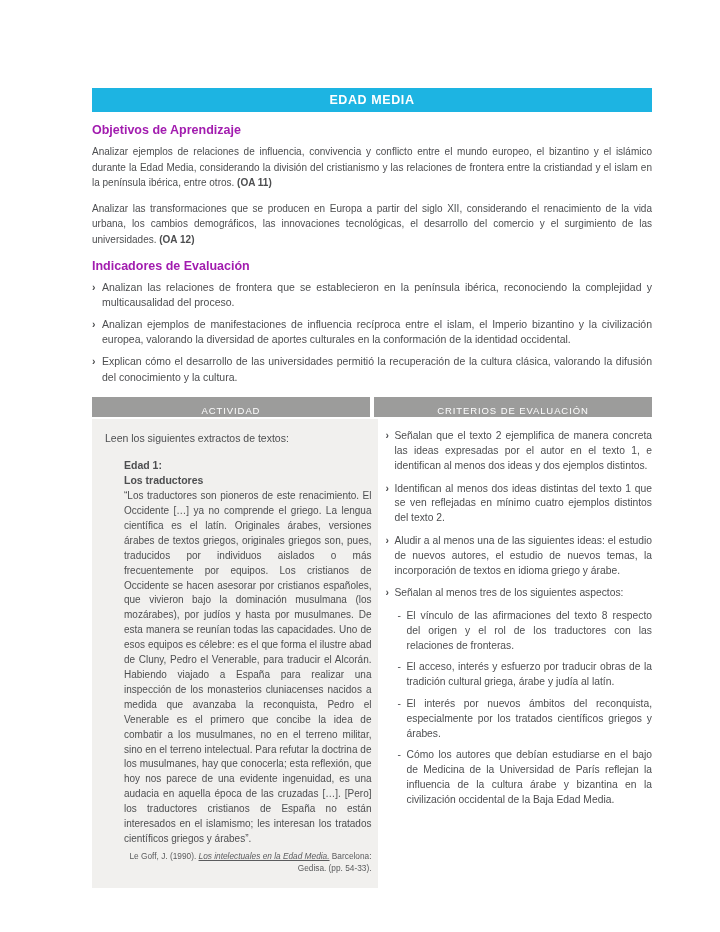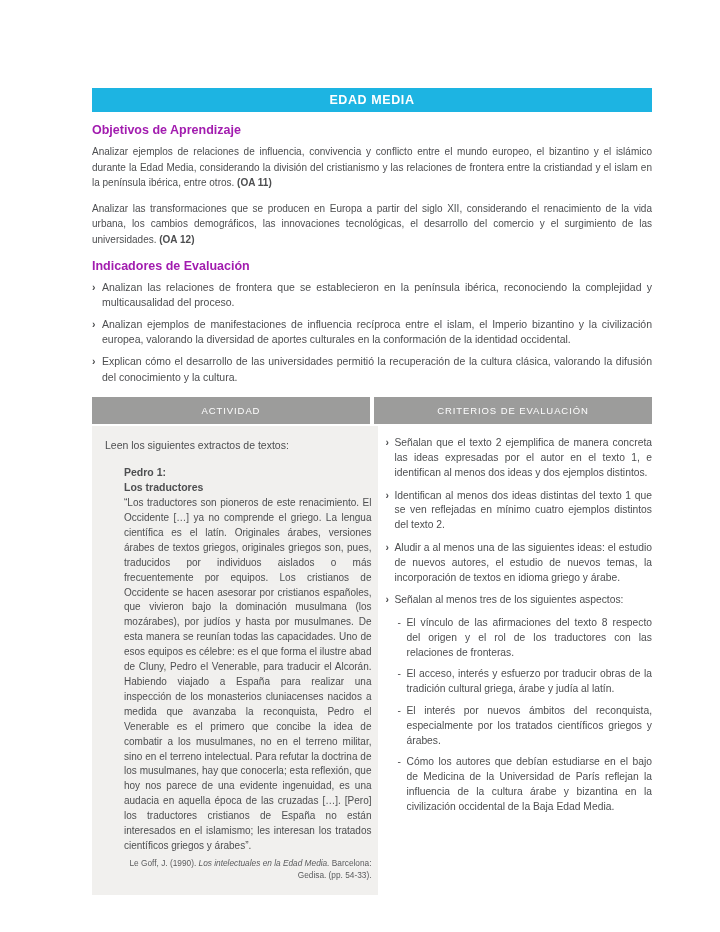--- a/index.html
+++ b/index.html
@@ -31,21 +31,21 @@
   }
   .bullet-item .marker{
     flex:0 0 10px;color:#4d4e50;font-weight:bold;
   }
   .bullet-item .btext{flex:1;text-align:justify;}
 
   .tbl{margin-top:12px;}
   .tbl-head{display:flex;gap:4px;}
   .cell-h{
     flex:1 1 0;background:#9c9c9b;color:#ffffff;text-align:center;
-    font-size:9.5px;letter-spacing:0.9px;padding:8px 0 8px 0;
+    font-size:9.5px;letter-spacing:0.9px;padding:8px 0 1px 0;
   }
   .tbl-body{display:flex;gap:4px;margin-top:2px;}
   .cell-activity{
     flex:1 1 0;background:#f1f0ee;padding:12px 6px 14px 13px;
     min-height:405px;box-sizing:border-box;
   }
   .cell-criteria{
     flex:1 1 0;background:#ffffff;padding:10px 0 10px 4px;
     box-sizing:border-box;
   }
@@ -53,21 +53,21 @@
   .activity-intro{font-size:10.5px;line-height:15px;margin:0 0 12px 0;}
   .text-block{margin-left:19px;}
   .tb-bold{font-weight:bold;font-size:10.5px;line-height:15px;}
   .quote{
     font-size:10px;line-height:14.9px;text-align:justify;margin-top:1px;
   }
   .citation{
     font-size:8.3px;line-height:12px;text-align:right;margin-top:3px;
     color:#5a5b5d;
   }
-  .citation em{font-style:italic;}
+  .citation em{font-style:italic;text-decoration:underline;}
 
   .crit-item{
     display:flex;font-size:10.3px;line-height:14.8px;margin:0 0 8px 0;
   }
   .crit-item .marker{flex:0 0 9px;font-weight:bold;}
   .crit-item .btext{flex:1;text-align:justify;}
 
   .crit-sub{
     display:flex;font-size:10.3px;line-height:14.8px;
     margin:0 0 7px 12px;
@@ -111,21 +111,21 @@
   <div class="tbl">
     <div class="tbl-head">
       <div class="cell-h">ACTIVIDAD</div>
       <div class="cell-h">CRITERIOS DE EVALUACIÓN</div>
     </div>
     <div class="tbl-body">
 
       <div class="cell-activity">
         <p class="activity-intro">Leen los siguientes extractos de textos:</p>
         <div class="text-block">
-          <div class="tb-bold">Pedro 1:</div>
+          <div class="tb-bold">Edad 1:</div>
           <div class="tb-bold">Los traductores</div>
           <div class="quote">“Los traductores son pioneros de este renacimiento. El Occidente […] ya no comprende el griego. La lengua científica es el latín. Originales árabes, versiones árabes de textos griegos, originales griegos son, pues, traducidos por individuos aislados o más frecuentemente por equipos. Los cristianos de Occidente se hacen asesorar por cristianos españoles, que vivieron bajo la dominación musulmana (los mozárabes), por judíos y hasta por musulmanes. De esta manera se reunían todas las capacidades. Uno de esos equipos es célebre: es el que forma el ilustre abad de Cluny, Pedro el Venerable, para traducir el Alcorán. Habiendo viajado a España para realizar una inspección de los monasterios cluniacenses nacidos a medida que avanzaba la reconquista, Pedro el Venerable es el primero que concibe la idea de combatir a los musulmanes, no en el terreno militar, sino en el terreno intelectual. Para refutar la doctrina de los musulmanes, hay que conocerla; esta reflexión, que hoy nos parece de una evidente ingenuidad, es una audacia en aquella época de las cruzadas […]. [Pero] los traductores cristianos de España no están interesados en el islamismo; les interesan los tratados científicos griegos y árabes”.</div>
           <div class="citation">
             <span>Le Goff, J. (1990). </span><em>Los intelectuales en la Edad Media.</em><span> Barcelona: Gedisa. (pp. 54-33).</span>
           </div>
         </div>
       </div>
 
       <div class="cell-criteria">
         <div class="crit-item">

